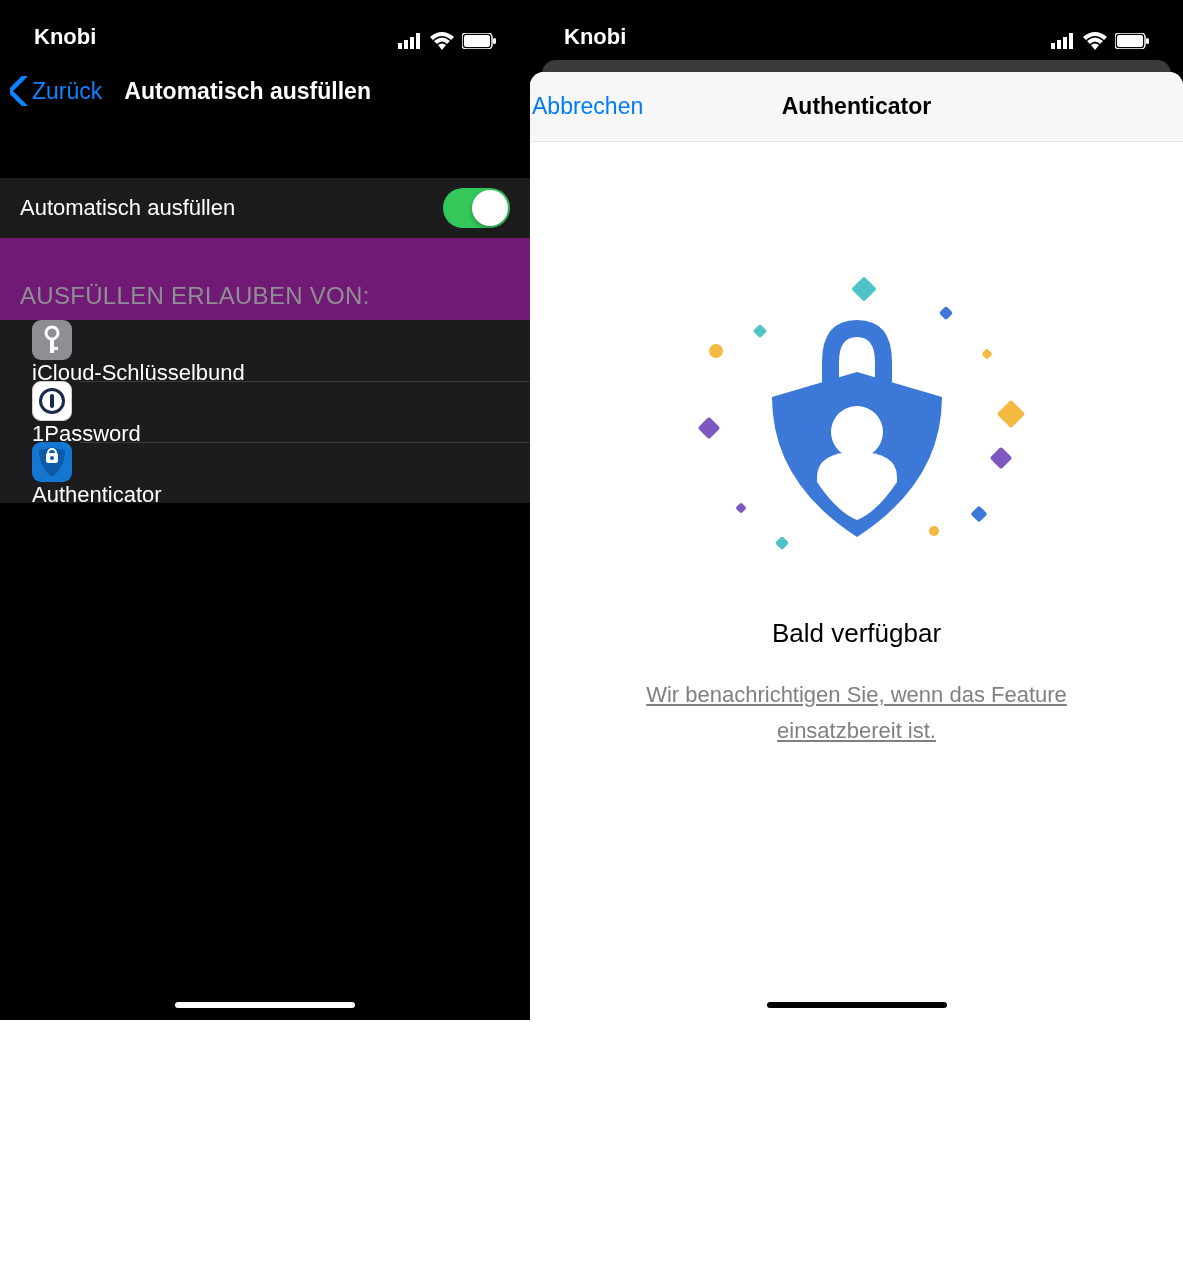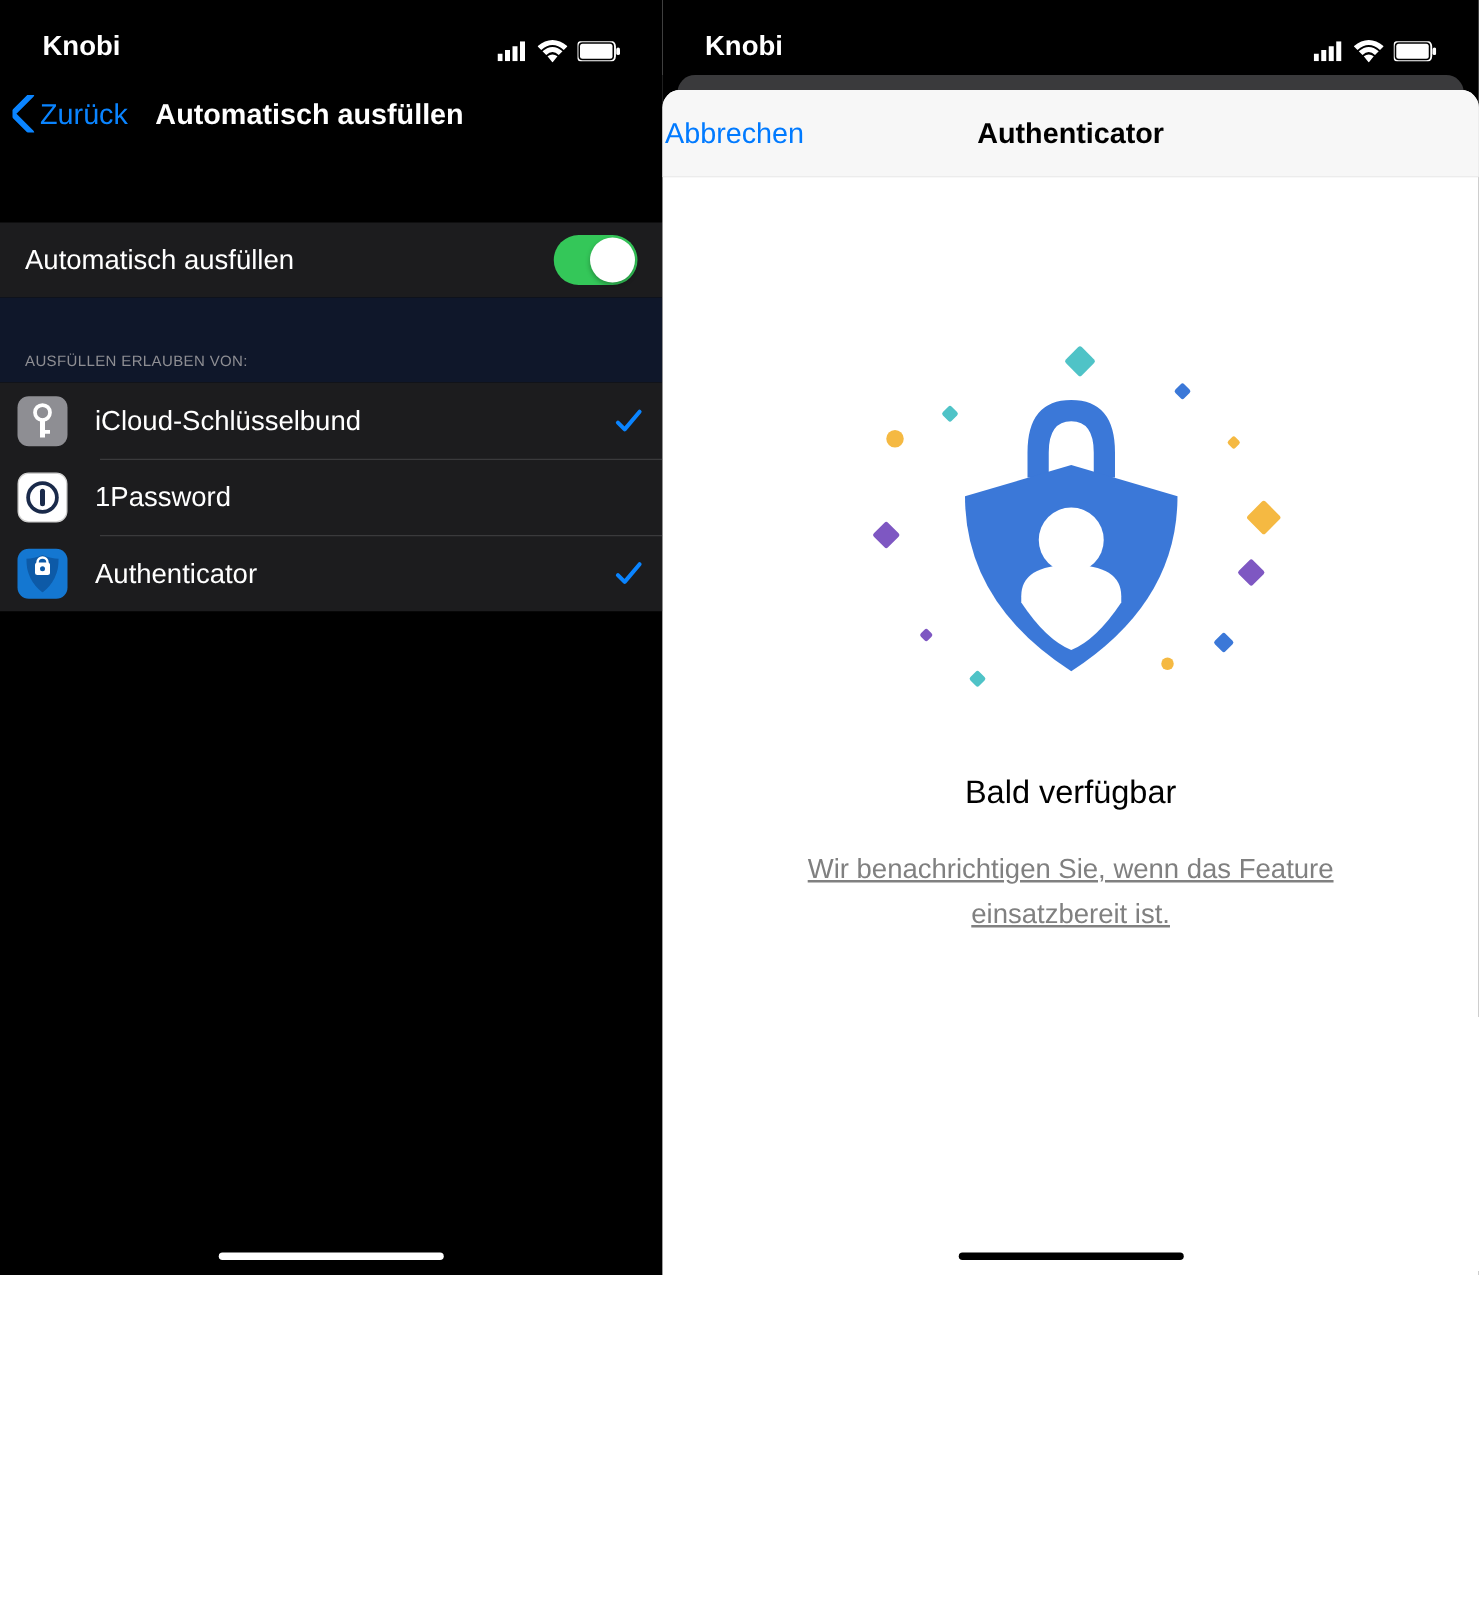--- a/index.html
+++ b/index.html
@@ -17,24 +17,24 @@
 .back-chevron { width: 18px; height: 30px; margin-right: 4px; }
 .nav-title { font-size: 23px; font-weight: 600; color: #fff; margin-left: 22px; }
 
 .section-gap { height: 56px; background: #000; }
 
 .toggle-row { height: 60px; background: #1c1c1e; display: flex; align-items: center; justify-content: space-between; padding: 0 20px; }
 .toggle-label { font-size: 22px; color: #fff; }
 .switch { width: 67px; height: 40px; background: #34c759; border-radius: 20px; position: relative; }
 .switch-knob { width: 36px; height: 36px; background: #fff; border-radius: 50%; position: absolute; right: 2px; top: 2px; box-shadow: 0 2px 4px rgba(0,0,0,.3); }
 
-.group-header { padding: 44px 20px 10px 20px; color: #8e8e93; font-size: 12px; letter-spacing: .3px; background: #0f172a; }
+.group-header { padding: 44px 20px 10px 20px; color: #8e8e93; font-size: 24px; letter-spacing: .3px; background: #701a75; }
 
 .list { background: #1c1c1e; }
-.list-row { height: 61px; display: flex; align-items: center; padding: 0 14px; }
+.list-row { height: 61px; display: flex; align-items: flex-start; padding: 0 32px; flex-direction: column; }
 .list-row + .list-row .row-rule { position: absolute; left: 80px; right: 0; top: 0; height: 1px; background: #3a3a3c; }
 .list-row { position: relative; }
 .app-icon { width: 40px; height: 40px; border-radius: 9px; margin-right: 22px; flex-shrink: 0; display: flex; align-items: center; justify-content: center; }
 .app-label { font-size: 22px; color: #fff; flex: 1; }
 .check { color: #0a84ff; width: 26px; height: 26px; }
 
 
 .icon-key { background: #8e8e93; }
 .icon-1p { background: #fff; border: 1px solid #d0d0d0; }
 .icon-auth { background: #1477d1; }

